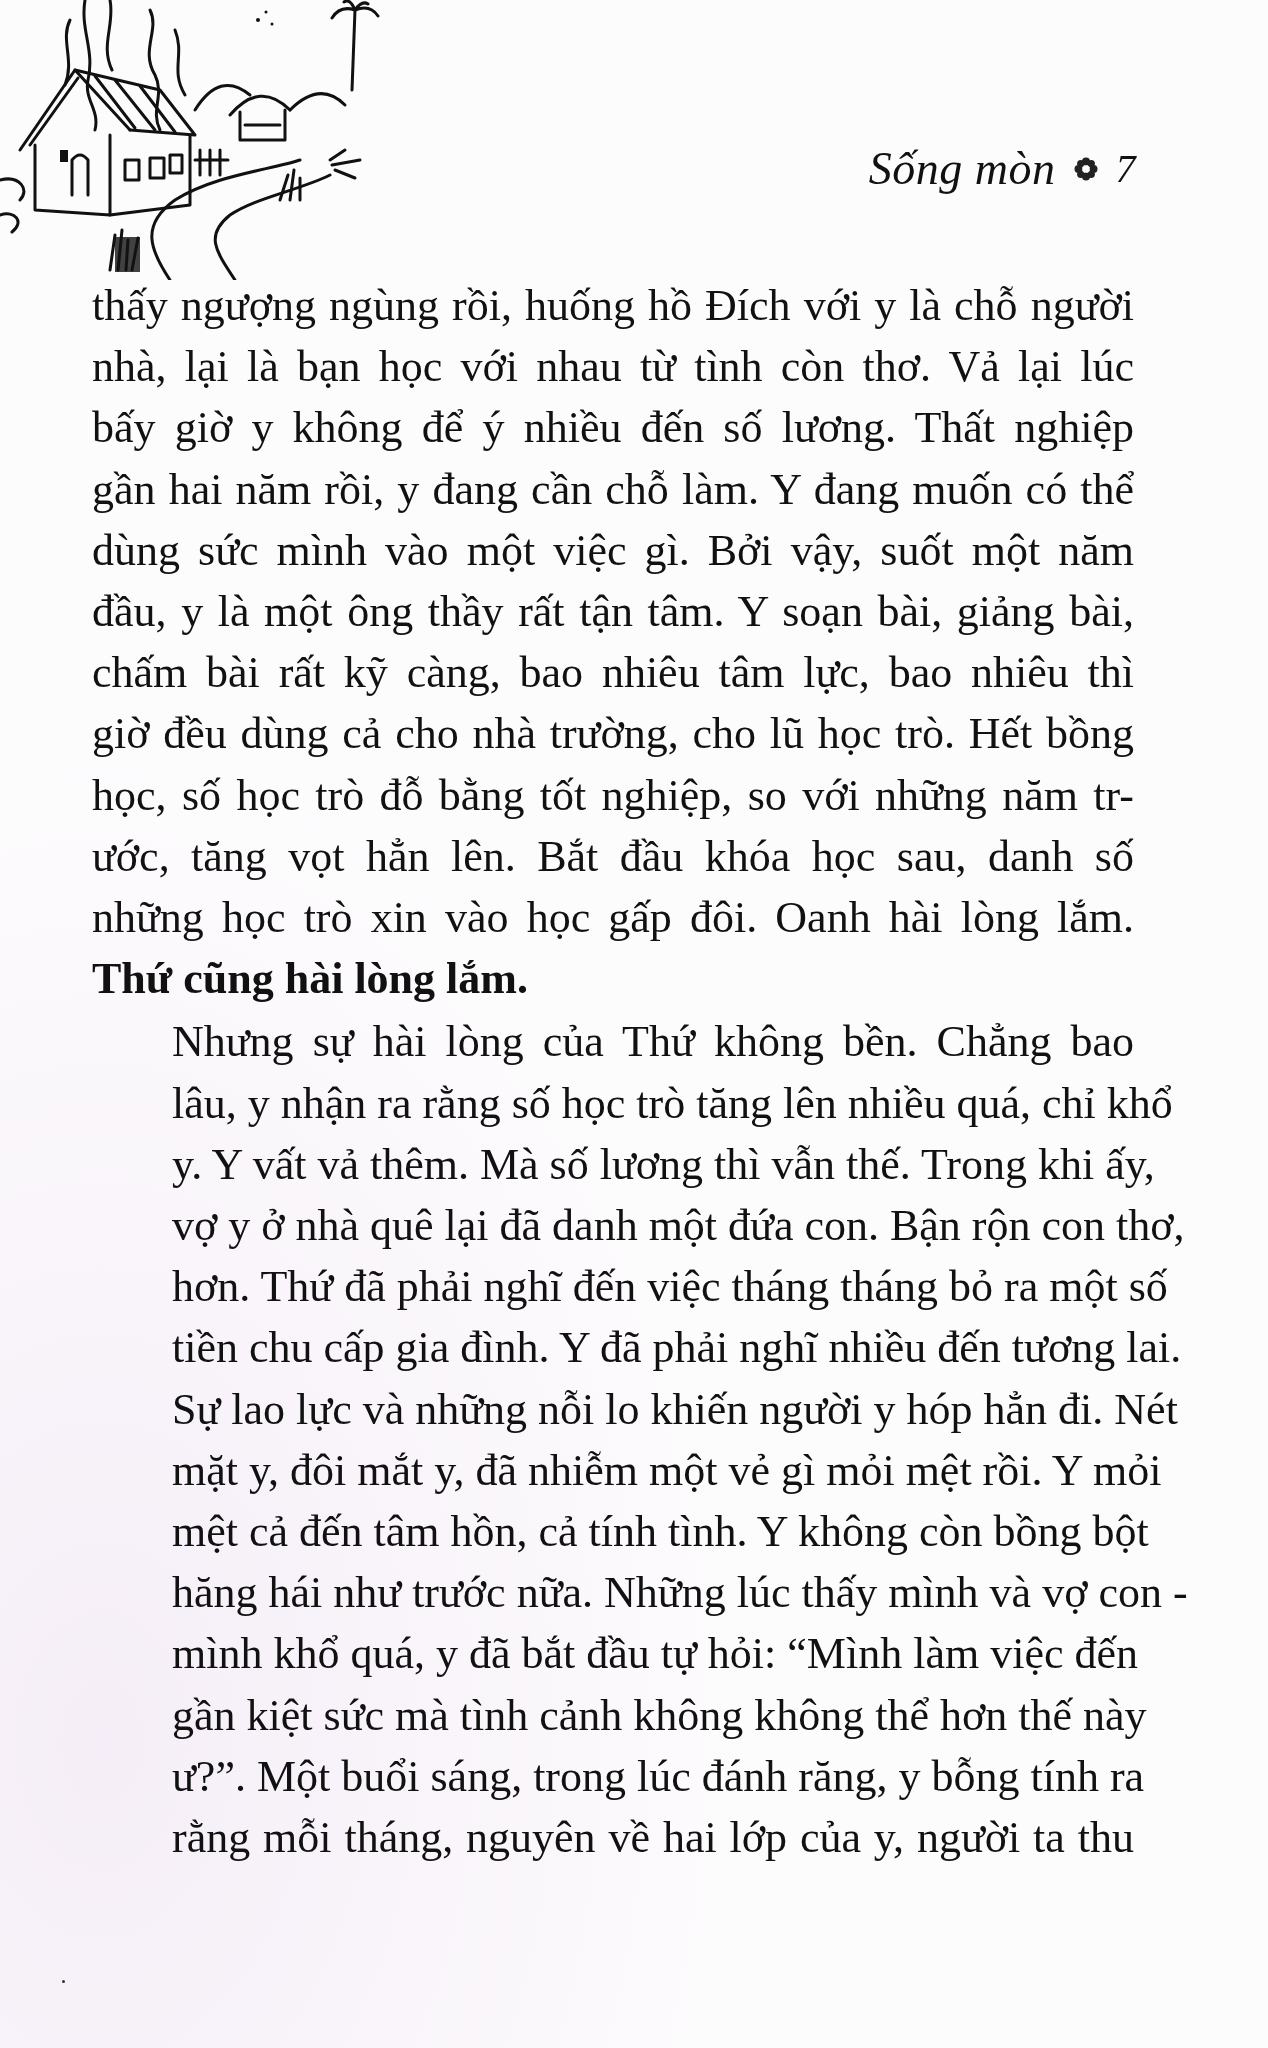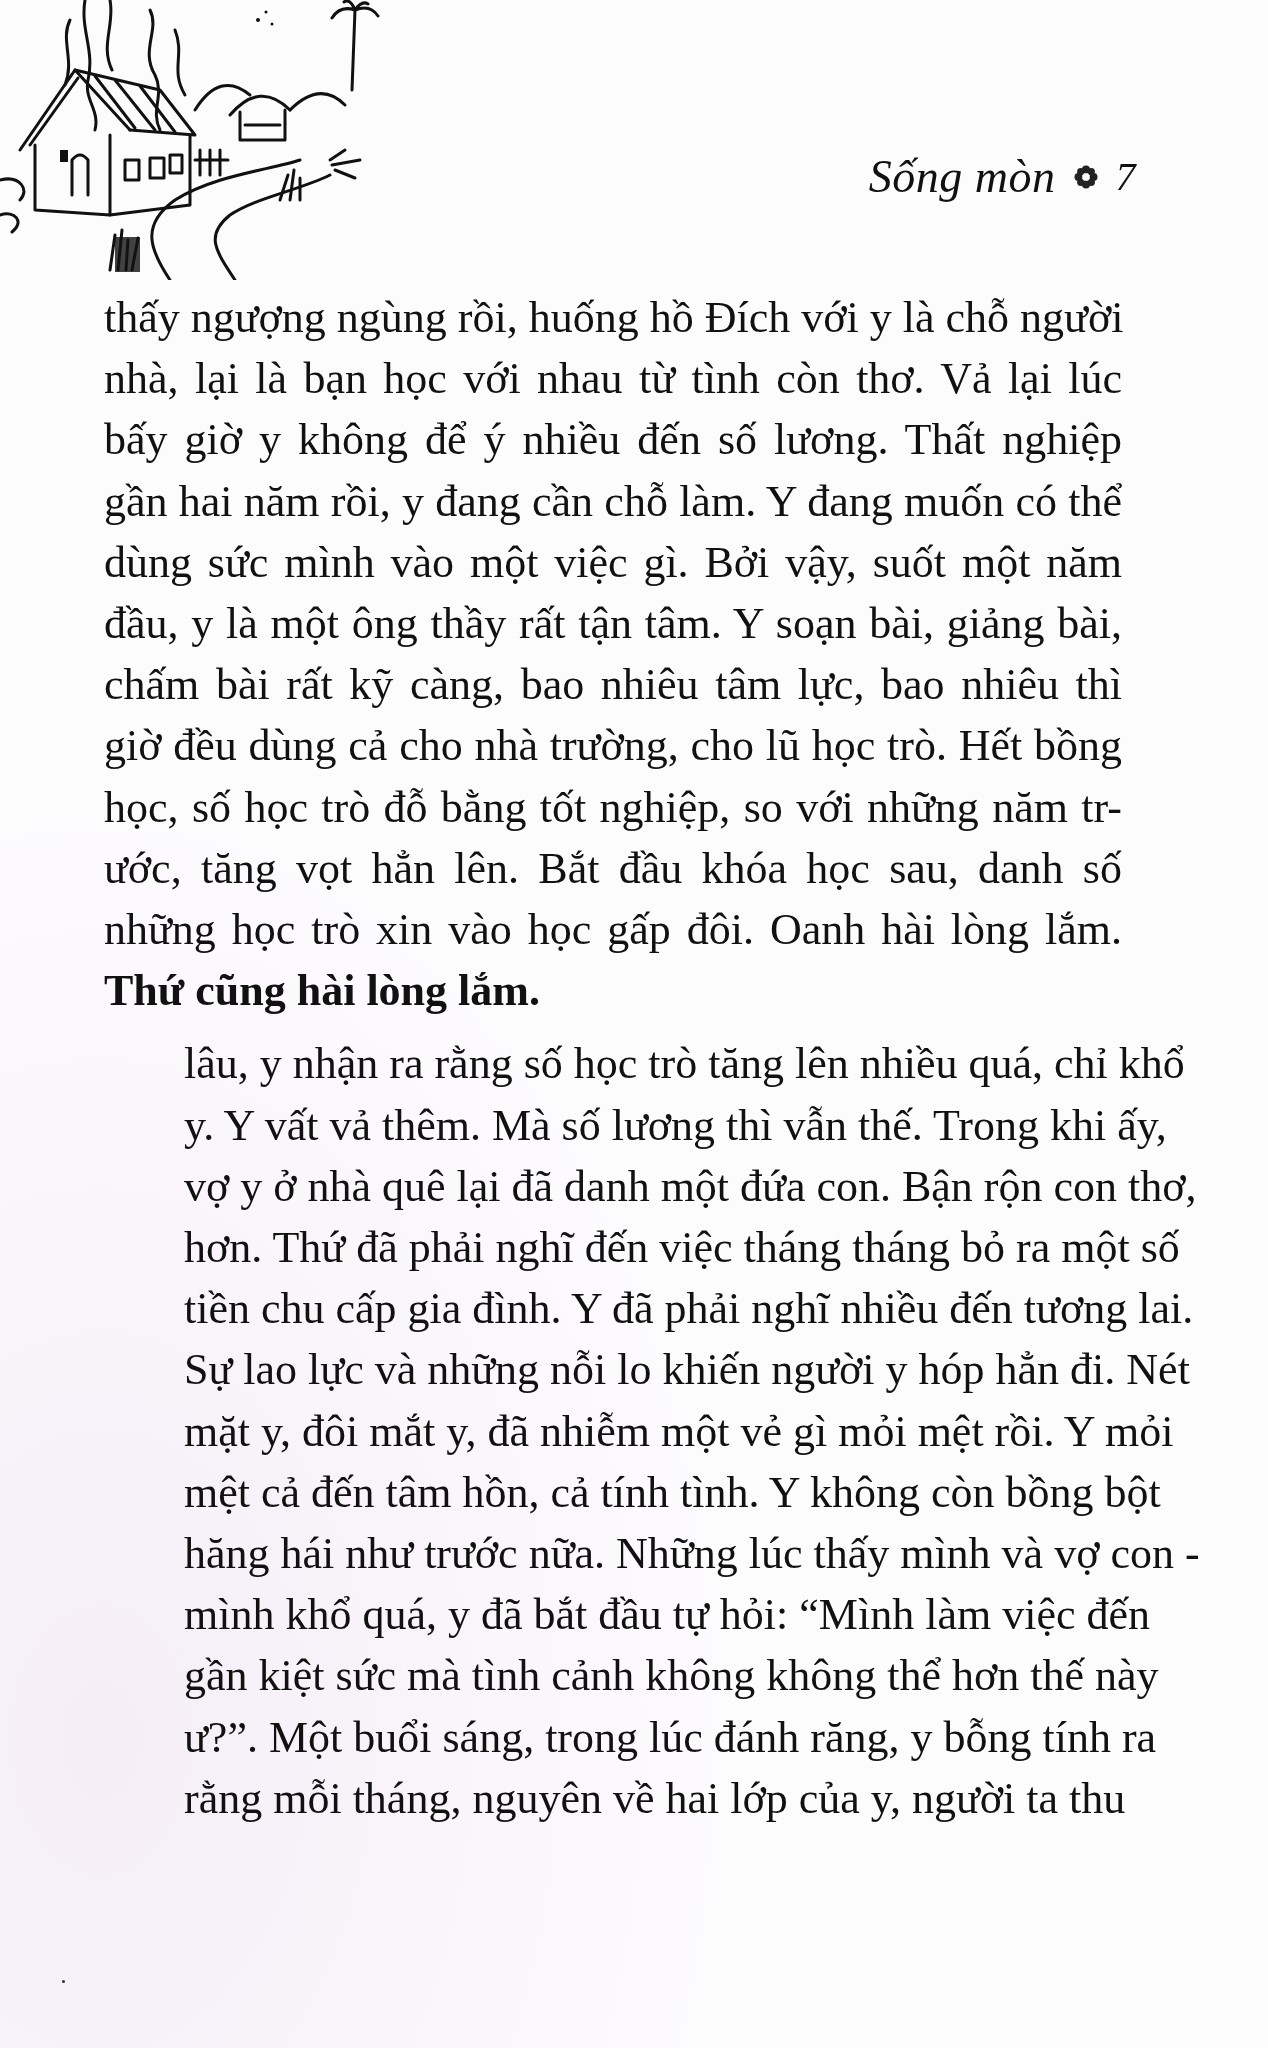--- a/index.html
+++ b/index.html
@@ -25,21 +25,21 @@
     .illustration {
       position: absolute;
       left: 0;
       top: 0;
       width: 390px;
       height: 280px;
     }
     .running-head {
       position: absolute;
       right: 132px;
-      top: 150px;
+      top: 142px;
       display: flex;
       align-items: center;
       gap: 18px;
       font-size: 46px;
       font-style: italic;
       letter-spacing: 0.5px;
     }
     .running-head .ornament {
       width: 24px;
       height: 24px;
@@ -51,21 +51,21 @@
     .body-text {
       position: absolute;
       left: 92px;
       top: 275px;
       width: 1042px;
       font-size: 44px;
       line-height: 61.2px;
       text-align: justify;
     }
     .body-text p {
-      margin: 12px;
+      margin: 0;
     }
     .body-text p.indent {
       text-indent: 80px;
       margin-top: 2px;
     }
     .line {
       display: block;
       text-align: justify;
       text-align-last: justify;
       white-space: nowrap;
@@ -169,20 +169,21 @@
       <span class="line">dùng sức mình vào một việc gì. Bởi vậy, suốt một năm</span>
       <span class="line">đầu, y là một ông thầy rất tận tâm. Y soạn bài, giảng bài,</span>
       <span class="line">chấm bài rất kỹ càng, bao nhiêu tâm lực, bao nhiêu thì</span>
       <span class="line">giờ đều dùng cả cho nhà trường, cho lũ học trò. Hết bồng</span>
       <span class="line">học, số học trò đỗ bằng tốt nghiệp, so với những năm tr-</span>
       <span class="line">ước, tăng vọt hẳn lên. Bắt đầu khóa học sau, danh số</span>
       <span class="line">những học trò xin vào học gấp đôi. Oanh hài lòng lắm.</span>
       <span class="line last">Thứ cũng hài lòng lắm.</span>
     </p>
     <p class="indent">
+      <span class="line">Nhưng sự hài lòng của Thứ không bền. Chẳng bao</span>
       <span class="line">lâu, y nhận ra rằng số học trò tăng lên nhiều quá, chỉ khổ</span>
       <span class="line">y. Y vất vả thêm. Mà số lương thì vẫn thế. Trong khi ấy,</span>
       <span class="line">vợ y ở nhà quê lại đã danh một đứa con. Bận rộn con thơ,</span>
       <span class="line">hơn. Thứ đã phải nghĩ đến việc tháng tháng bỏ ra một số</span>
       <span class="line">tiền chu cấp gia đình. Y đã phải nghĩ nhiều đến tương lai.</span>
       <span class="line">Sự lao lực và những nỗi lo khiến người y hóp hẳn đi. Nét</span>
       <span class="line">mặt y, đôi mắt y, đã nhiễm một vẻ gì mỏi mệt rồi. Y mỏi</span>
       <span class="line">mệt cả đến tâm hồn, cả tính tình. Y không còn bồng bột</span>
       <span class="line">hăng hái như trước nữa. Những lúc thấy mình và vợ con -</span>
       <span class="line">mình khổ quá, y đã bắt đầu tự hỏi: “Mình làm việc đến</span>

